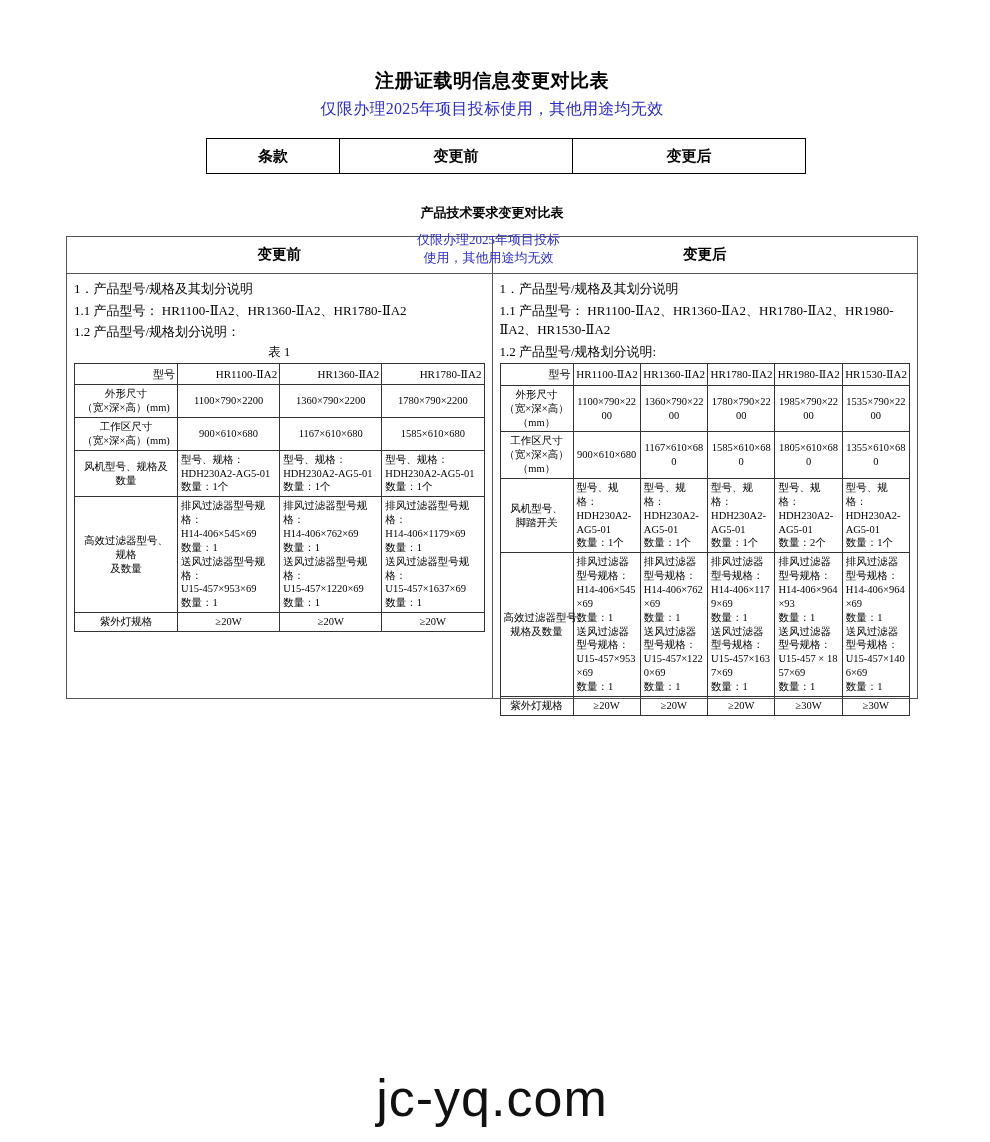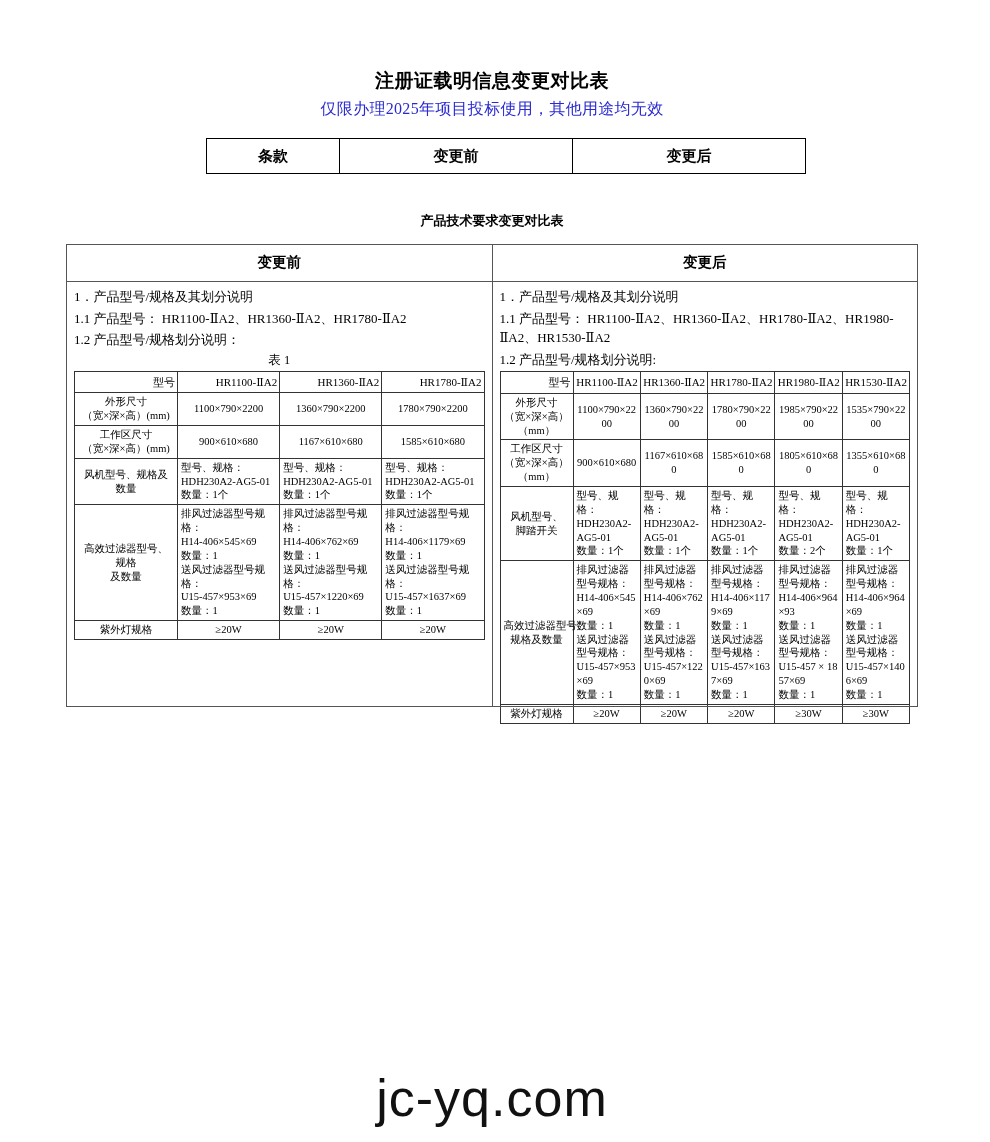--- a/index.html
+++ b/index.html
@@ -42,21 +42,21 @@
     text-align: center;
     font-size: 13px;
     font-weight: bold;
     margin: 0;
     padding-top: 22px;
   }
 
   
   .t1-wrap {
     width: 572px;
-    margin: 18px auto 16px auto;
+    margin: 18px auto 8px auto;
   }
   table.t1 {
     border-collapse: collapse;
     width: 100%;
     table-layout: fixed;
   }
   table.t1 td, table.t1 th {
     border: 1px solid #000;
     vertical-align: top;
     padding: 7px 9px 7px 9px;
@@ -198,20 +198,24 @@
       </thead>
       <tbody>
       </tbody>
     </table>
   </div>
 
   <h2 class="doc-title2">产品技术要求变更对比表</h2>
 
   <div class="t2-wrap">
 
+    <div class="wm-blue" style="left:351px; top:-5px;">
+      <div>仅限办理2025年项目投标</div>
+      <div>使用，其他用途均无效</div>
+    </div>
 
     <table class="t2">
       <thead>
         <tr>
           <th class="half">变更前</th>
           <th class="half">变更后</th>
         </tr>
       </thead>
       <tbody>
         <tr>

